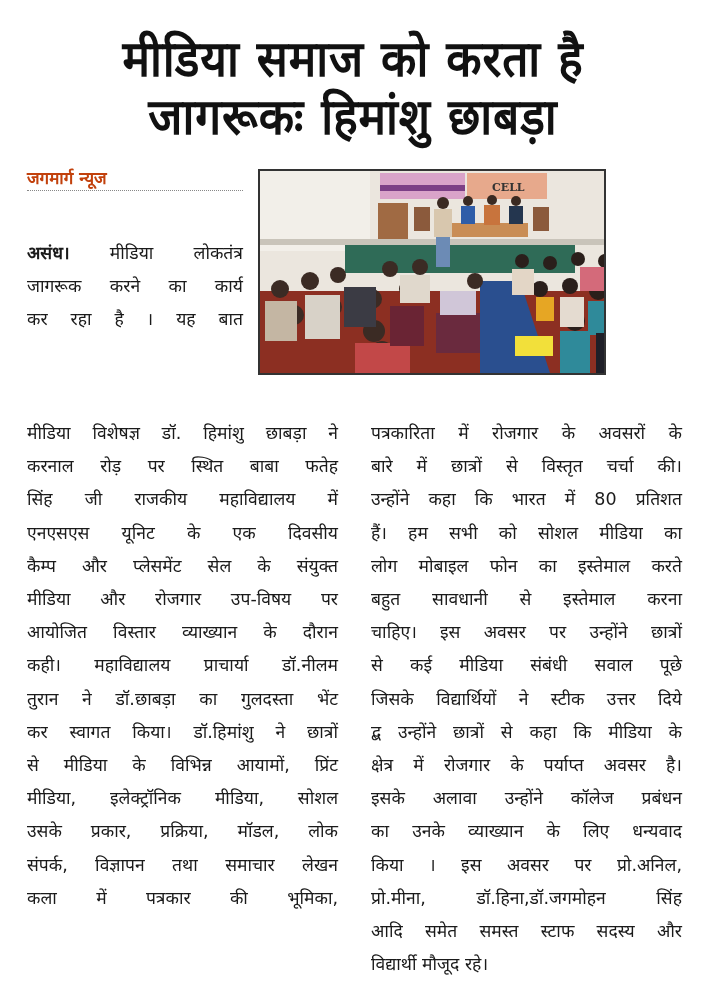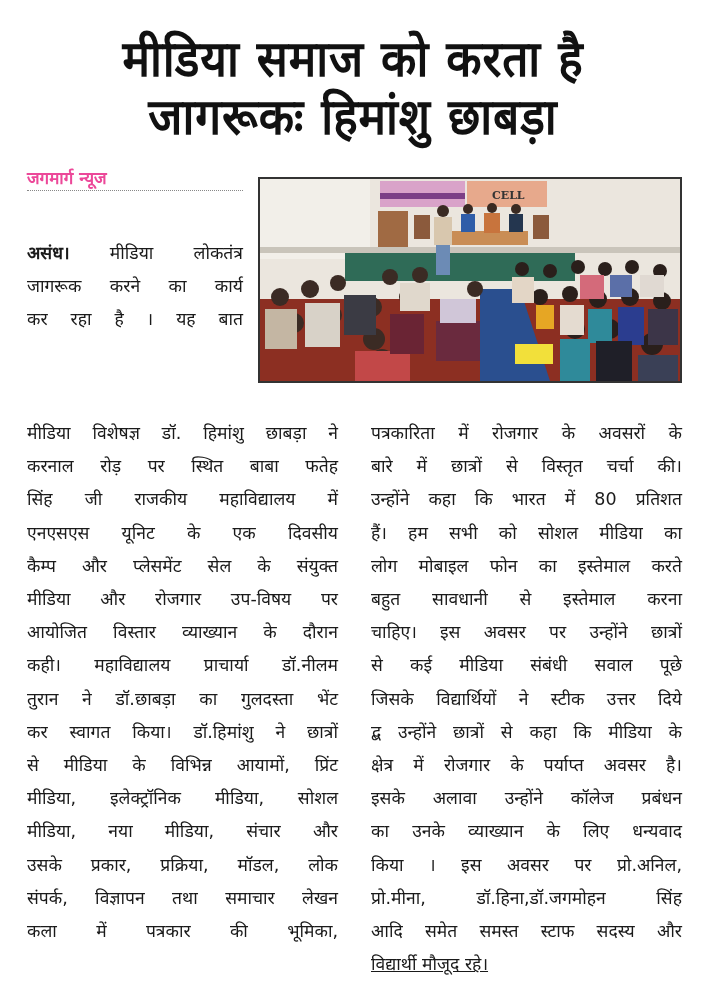--- a/index.html
+++ b/index.html
@@ -9,32 +9,32 @@
   .headline {
     position: absolute; left: 0; top: 30px; width: 706px;
     text-align: center; font-family: "DejaVu Sans", sans-serif; font-weight: bold;
     font-size: 50px; line-height: 58px; color: #111; letter-spacing: 1px;
     transform: scaleX(0.92);
   }
   .headline div { white-space: nowrap; }
 
   .byline {
     position: absolute; left: 27px; top: 167px; width: 216px;
-    font-weight: bold; font-size: 17px; line-height: 22px; color: #ec4899;
+    font-weight: bold; font-size: 17px; line-height: 22px; color: #c2410c;
     border-bottom: 1px dotted #888; padding-bottom: 1px;
   }
 
   .photo {
-    position: absolute; left: 258px; top: 177px; width: 424px; height: 206px;
+    position: absolute; left: 258px; top: 169px; width: 348px; height: 206px;
     border: 2px solid #333; overflow: hidden; background: #e9e4dc;
   }
 
   .col-text { position: absolute; font-size: 17.5px; line-height: 33.2px; color: #1a1a1a; text-align: justify; text-align-last: justify; margin-top: 32px; }
   .col-text .line { display: block; white-space: nowrap; text-align: justify; text-align-last: justify; }
-  .col-text .lastline { text-align-last: left; text-decoration: underline; }
+  .col-text .lastline { text-align-last: left; }
   .lead { font-weight: bold; }
 
   .intro { left: 27px; top: 205px; width: 216px; }
   .col1 { left: 27px; top: 385px; width: 311px; }
   .col2 { left: 371px; top: 385px; width: 311px; }
 </style>
 </head>
 <body>
 
 <div class="headline">
@@ -151,21 +151,20 @@
   <span class="line">सिंह जी राजकीय महाविद्यालय में</span>
   <span class="line">एनएसएस यूनिट के एक दिवसीय</span>
   <span class="line">कैम्प और प्लेसमेंट सेल के संयुक्त</span>
   <span class="line">मीडिया और रोजगार उप-विषय पर</span>
   <span class="line">आयोजित विस्तार व्याख्यान के दौरान</span>
   <span class="line">कही। महाविद्यालय प्राचार्या डॉ.नीलम</span>
   <span class="line">तुरान ने डॉ.छाबड़ा का गुलदस्ता भेंट</span>
   <span class="line">कर स्वागत किया। डॉ.हिमांशु ने छात्रों</span>
   <span class="line">से मीडिया के विभिन्न आयामों, प्रिंट</span>
   <span class="line">मीडिया, इलेक्ट्रॉनिक मीडिया, सोशल</span>
-  <span class="line">मीडिया, नया मीडिया, संचार और</span>
   <span class="line">उसके प्रकार, प्रक्रिया, मॉडल, लोक</span>
   <span class="line">संपर्क, विज्ञापन तथा समाचार लेखन</span>
   <span class="line">कला में पत्रकार की भूमिका,</span>
 </div>
 
 <div class="col-text col2">
   <span class="line">पत्रकारिता में रोजगार के अवसरों के</span>
   <span class="line">बारे में छात्रों से विस्तृत चर्चा की।</span>
   <span class="line">उन्होंने कहा कि भारत में 80 प्रतिशत</span>
   <span class="line">हैं। हम सभी को सोशल मीडिया का</span>

